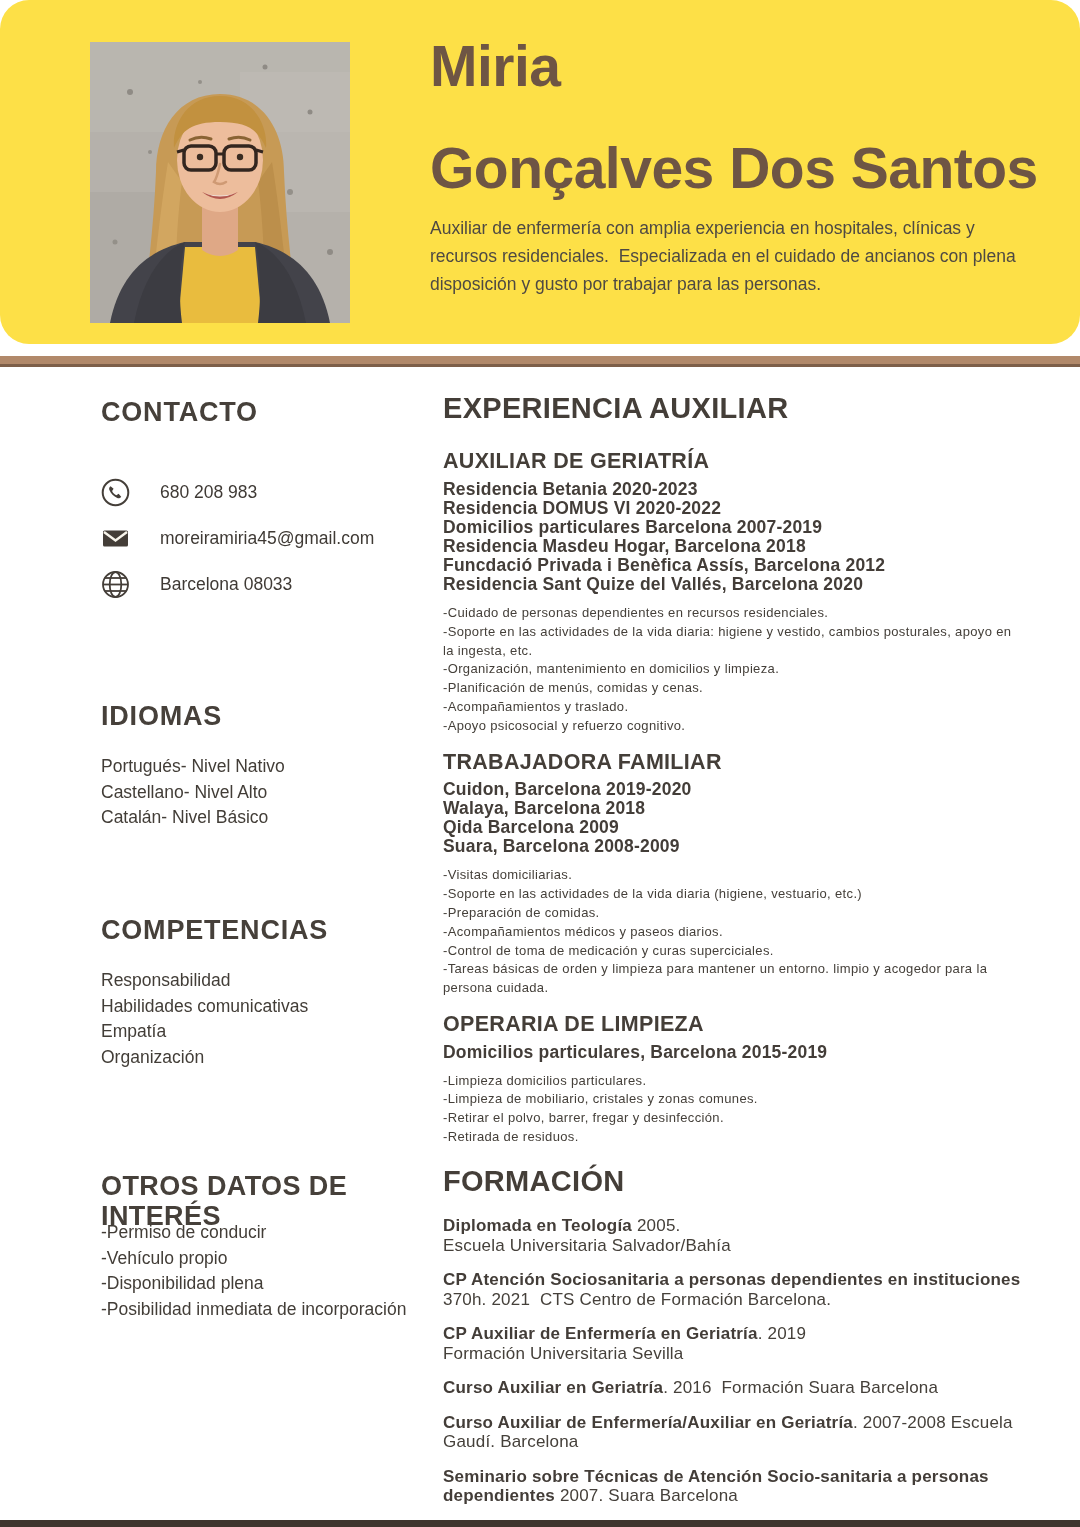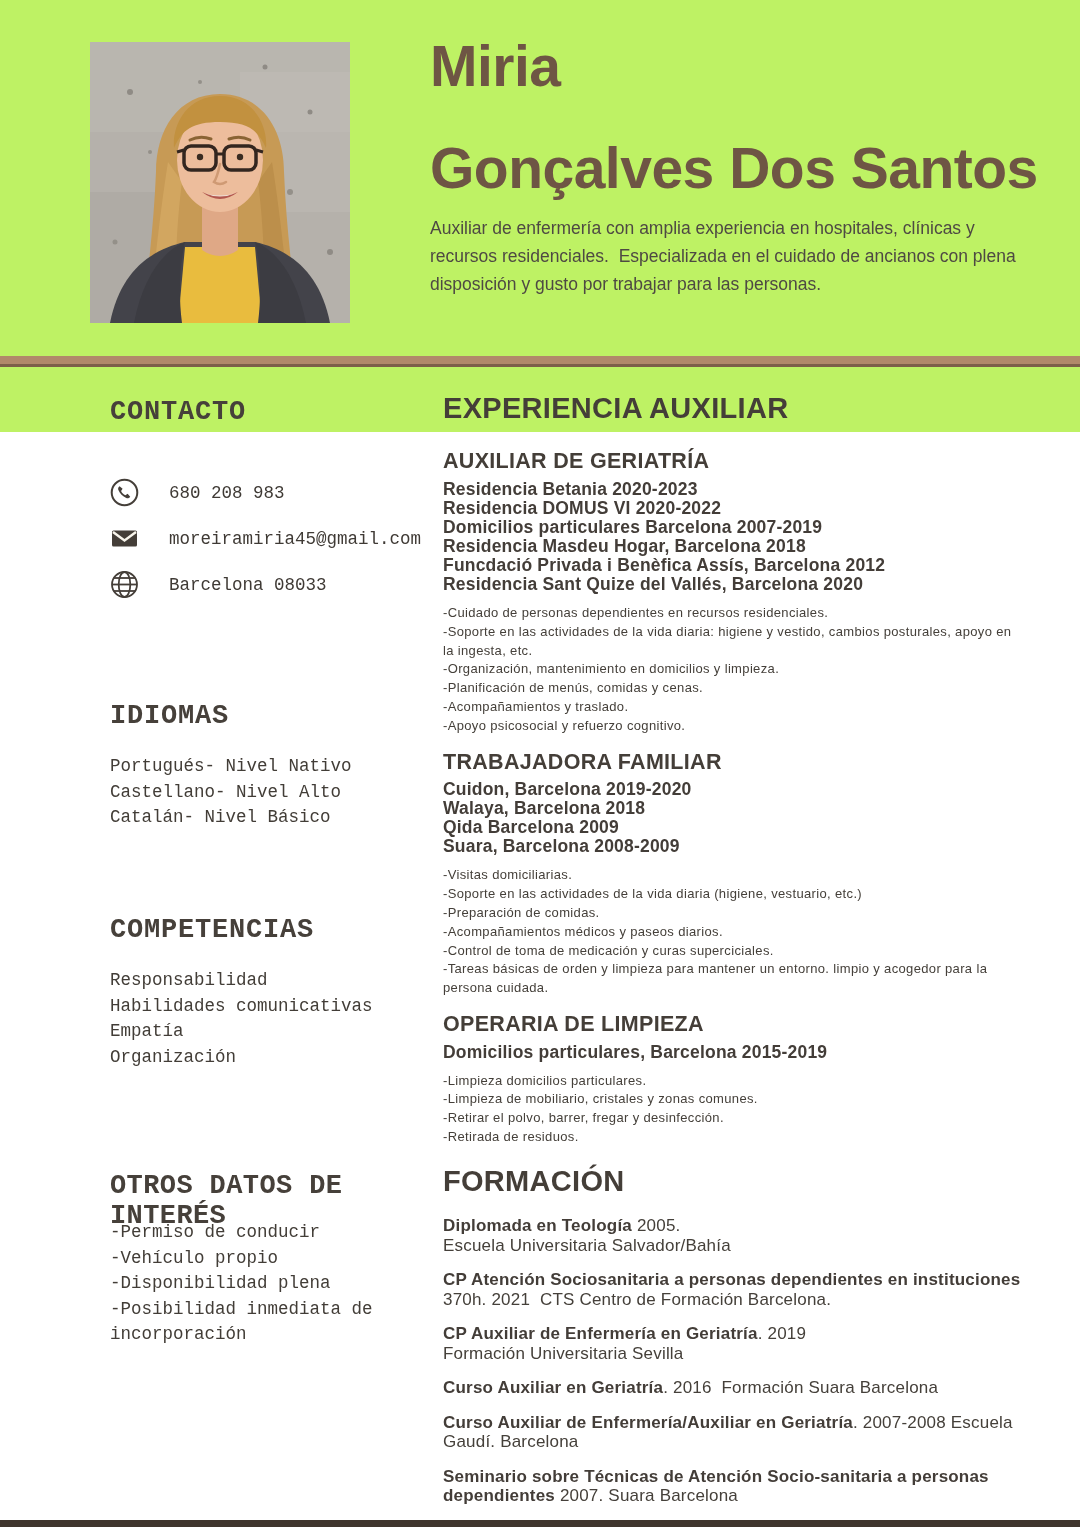--- a/index.html
+++ b/index.html
@@ -2,35 +2,35 @@
 <html><head>
 <meta charset="utf-8">
 <style>
   html,body{margin:0;padding:0;background:#e6e6e6;}
   .page{
     position:relative; width:1080px; height:1527px; margin:0 auto;
     background:#ffffff; overflow:hidden;
     font-family:"Liberation Sans", sans-serif; color:#433d38;
   }
   
-  .header{position:absolute; top:0; left:0; width:100%; height:432px; background:#bef264;}
+  .header{position:absolute; top:0; left:0; width:100%; height:344px; background:#fde047;border-radius:29px;}
   .photo{position:absolute; left:90px; top:42px; width:260px; height:281px; display:block;}
   .name-block{position:absolute; left:430px; top:38px;}
   .name-line{margin:0; font-size:57px; font-weight:700; color:#6e5544; letter-spacing:-0.5px; line-height:1.0;}
   .name-line.second{margin-top:45px;}
   .summary{
     position:absolute; left:430px; top:214px; width:600px;
     font-size:17.5px; line-height:1.6; color:#4e4943; white-space:pre-wrap;
   }
   
   .divider{position:absolute; top:356px; left:0; width:100%; height:8px;
     background:#b1896a; border-bottom:3px solid #7d5f49;}
   
   .left-col{position:absolute; left:101px; top:396px; width:312px;}
-  .leftsec{position:absolute; left:9px; width:100%;font-family:Liberation Mono, monospace;}
+  .leftsec{position:absolute; left:0; width:100%;}
   .sec-title{margin:0; font-size:27px; font-weight:700; color:#46403a; letter-spacing:0.8px; line-height:1.1;}
   .sec-title.small{font-size:27px; letter-spacing:0.4px;}
   .pos-contacto{top:2px;}
   .pos-contact-list{top:82px;}
   .pos-idiomas{top:306px;}
   .pos-lang-list{top:358px;}
   .pos-competencias{top:520px;}
   .pos-comp-list{top:572px;}
   .pos-otros{top:776px;}
   .pos-otros-list{top:824px;}

